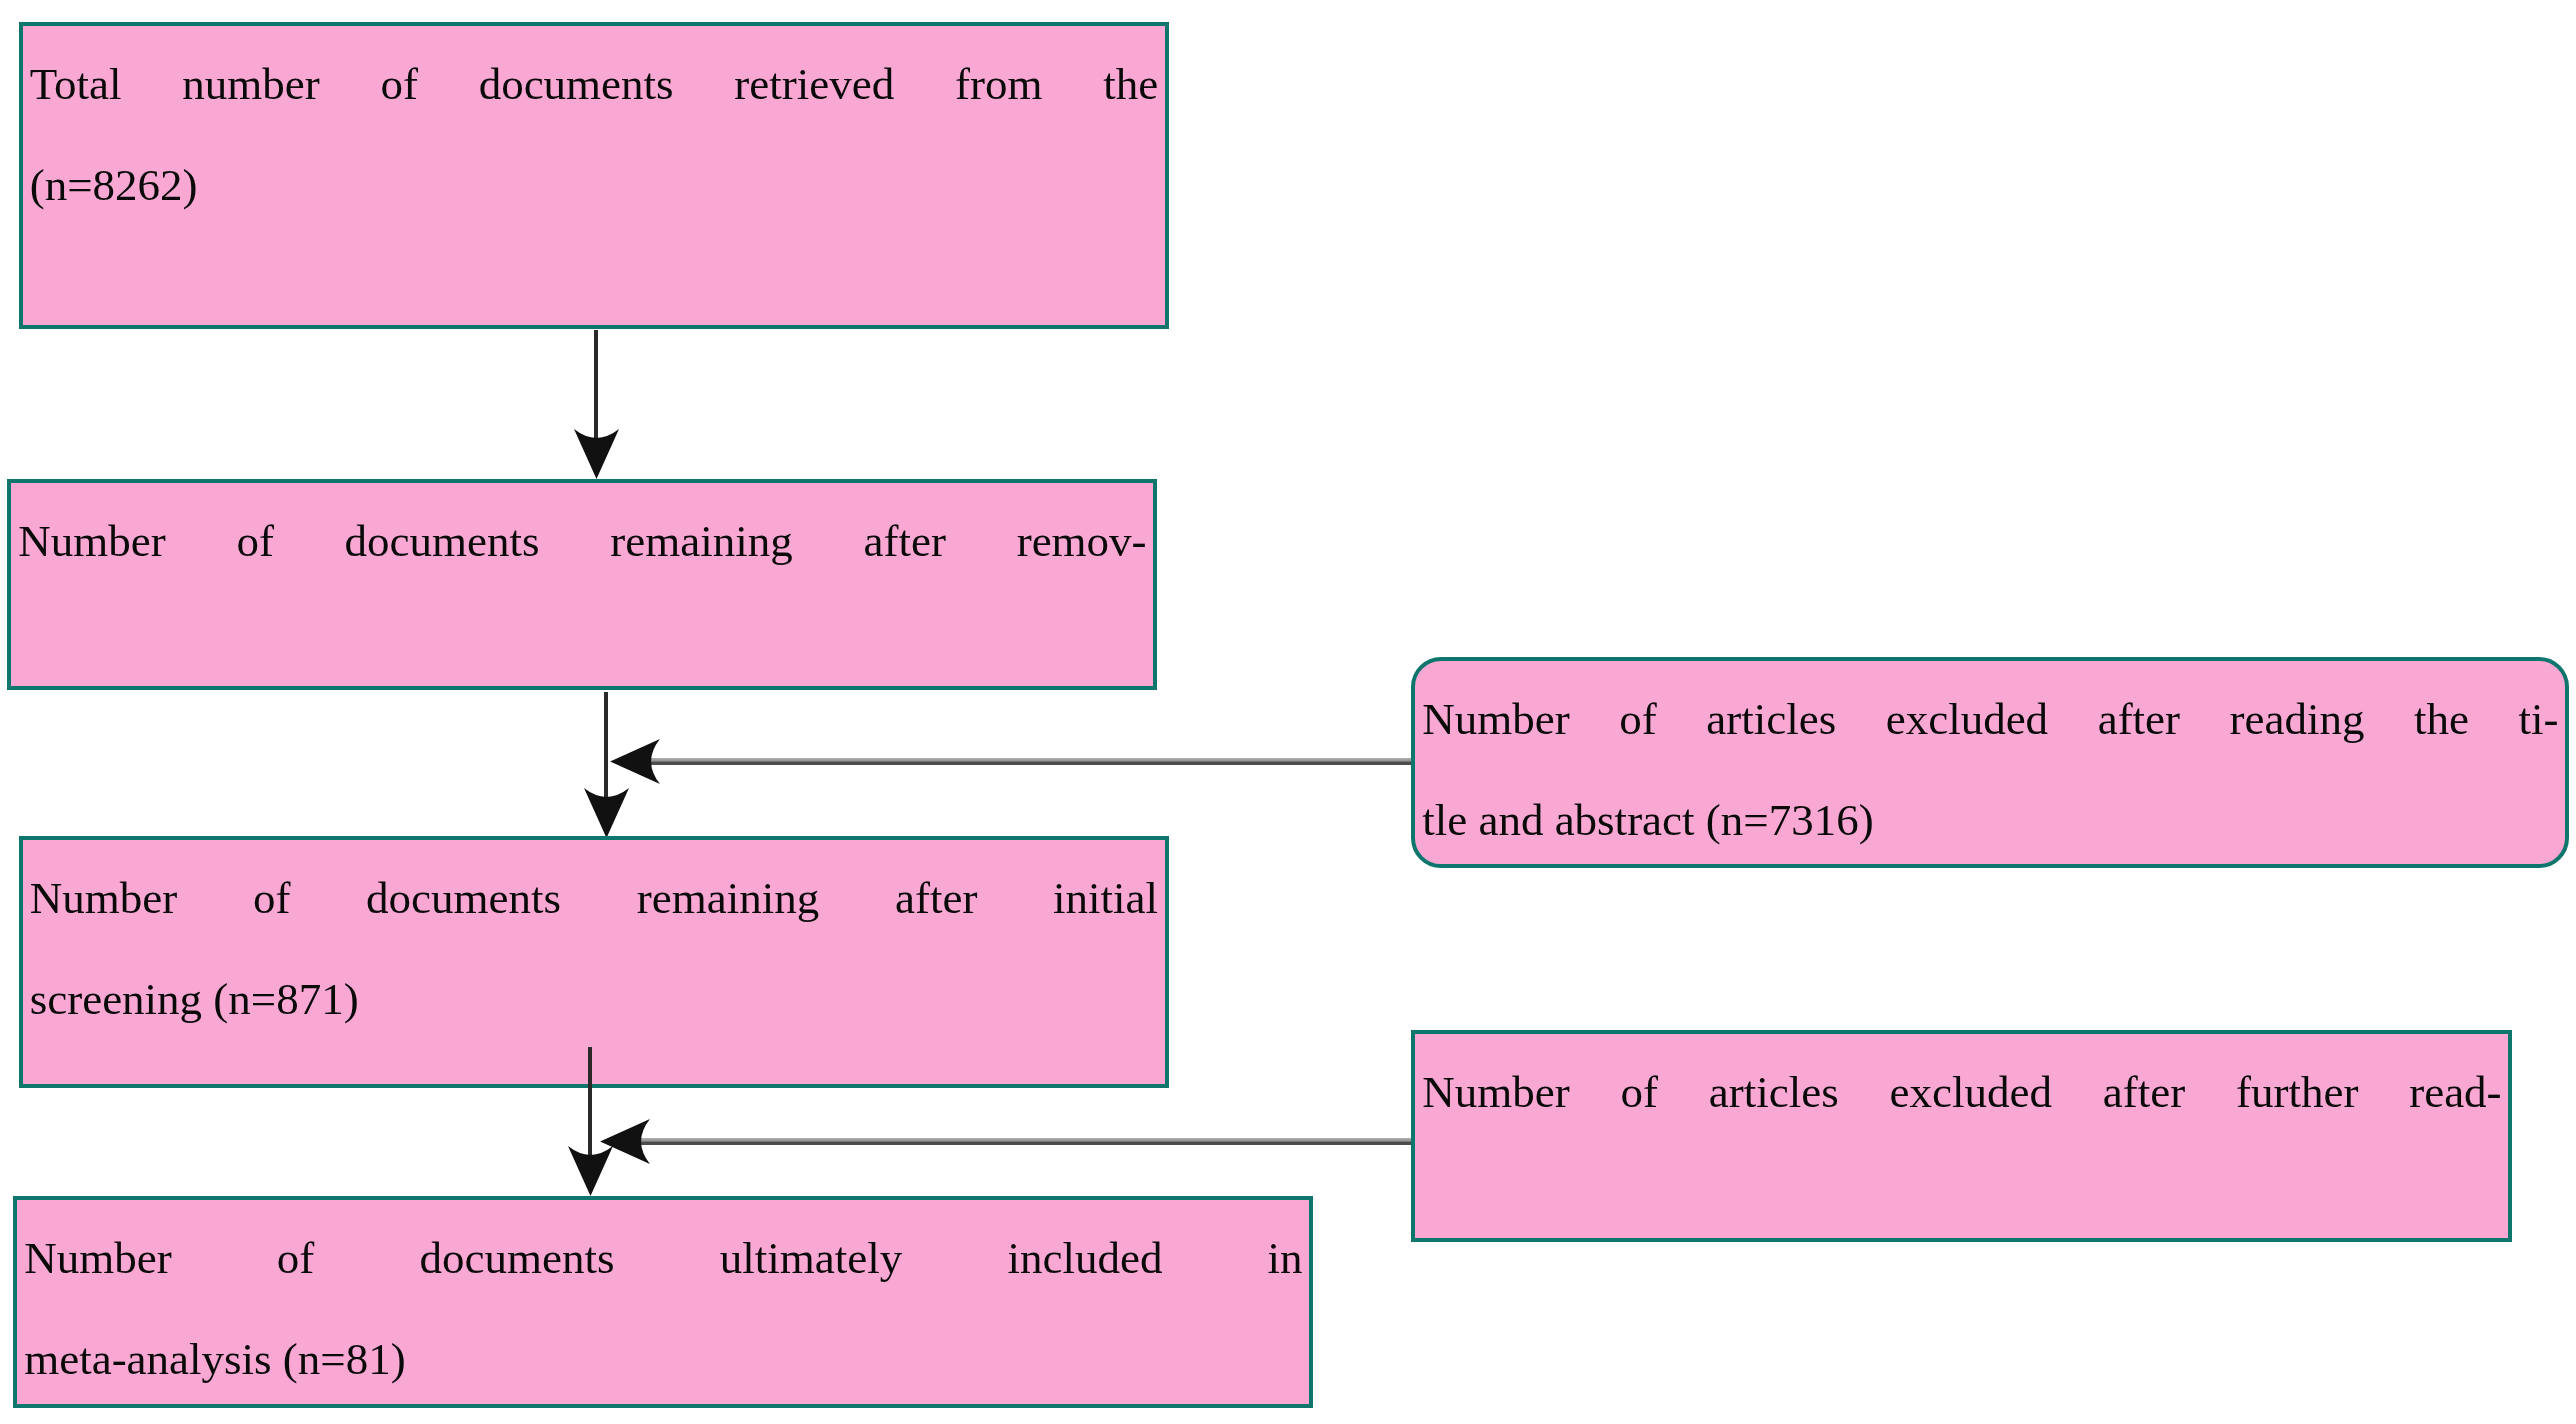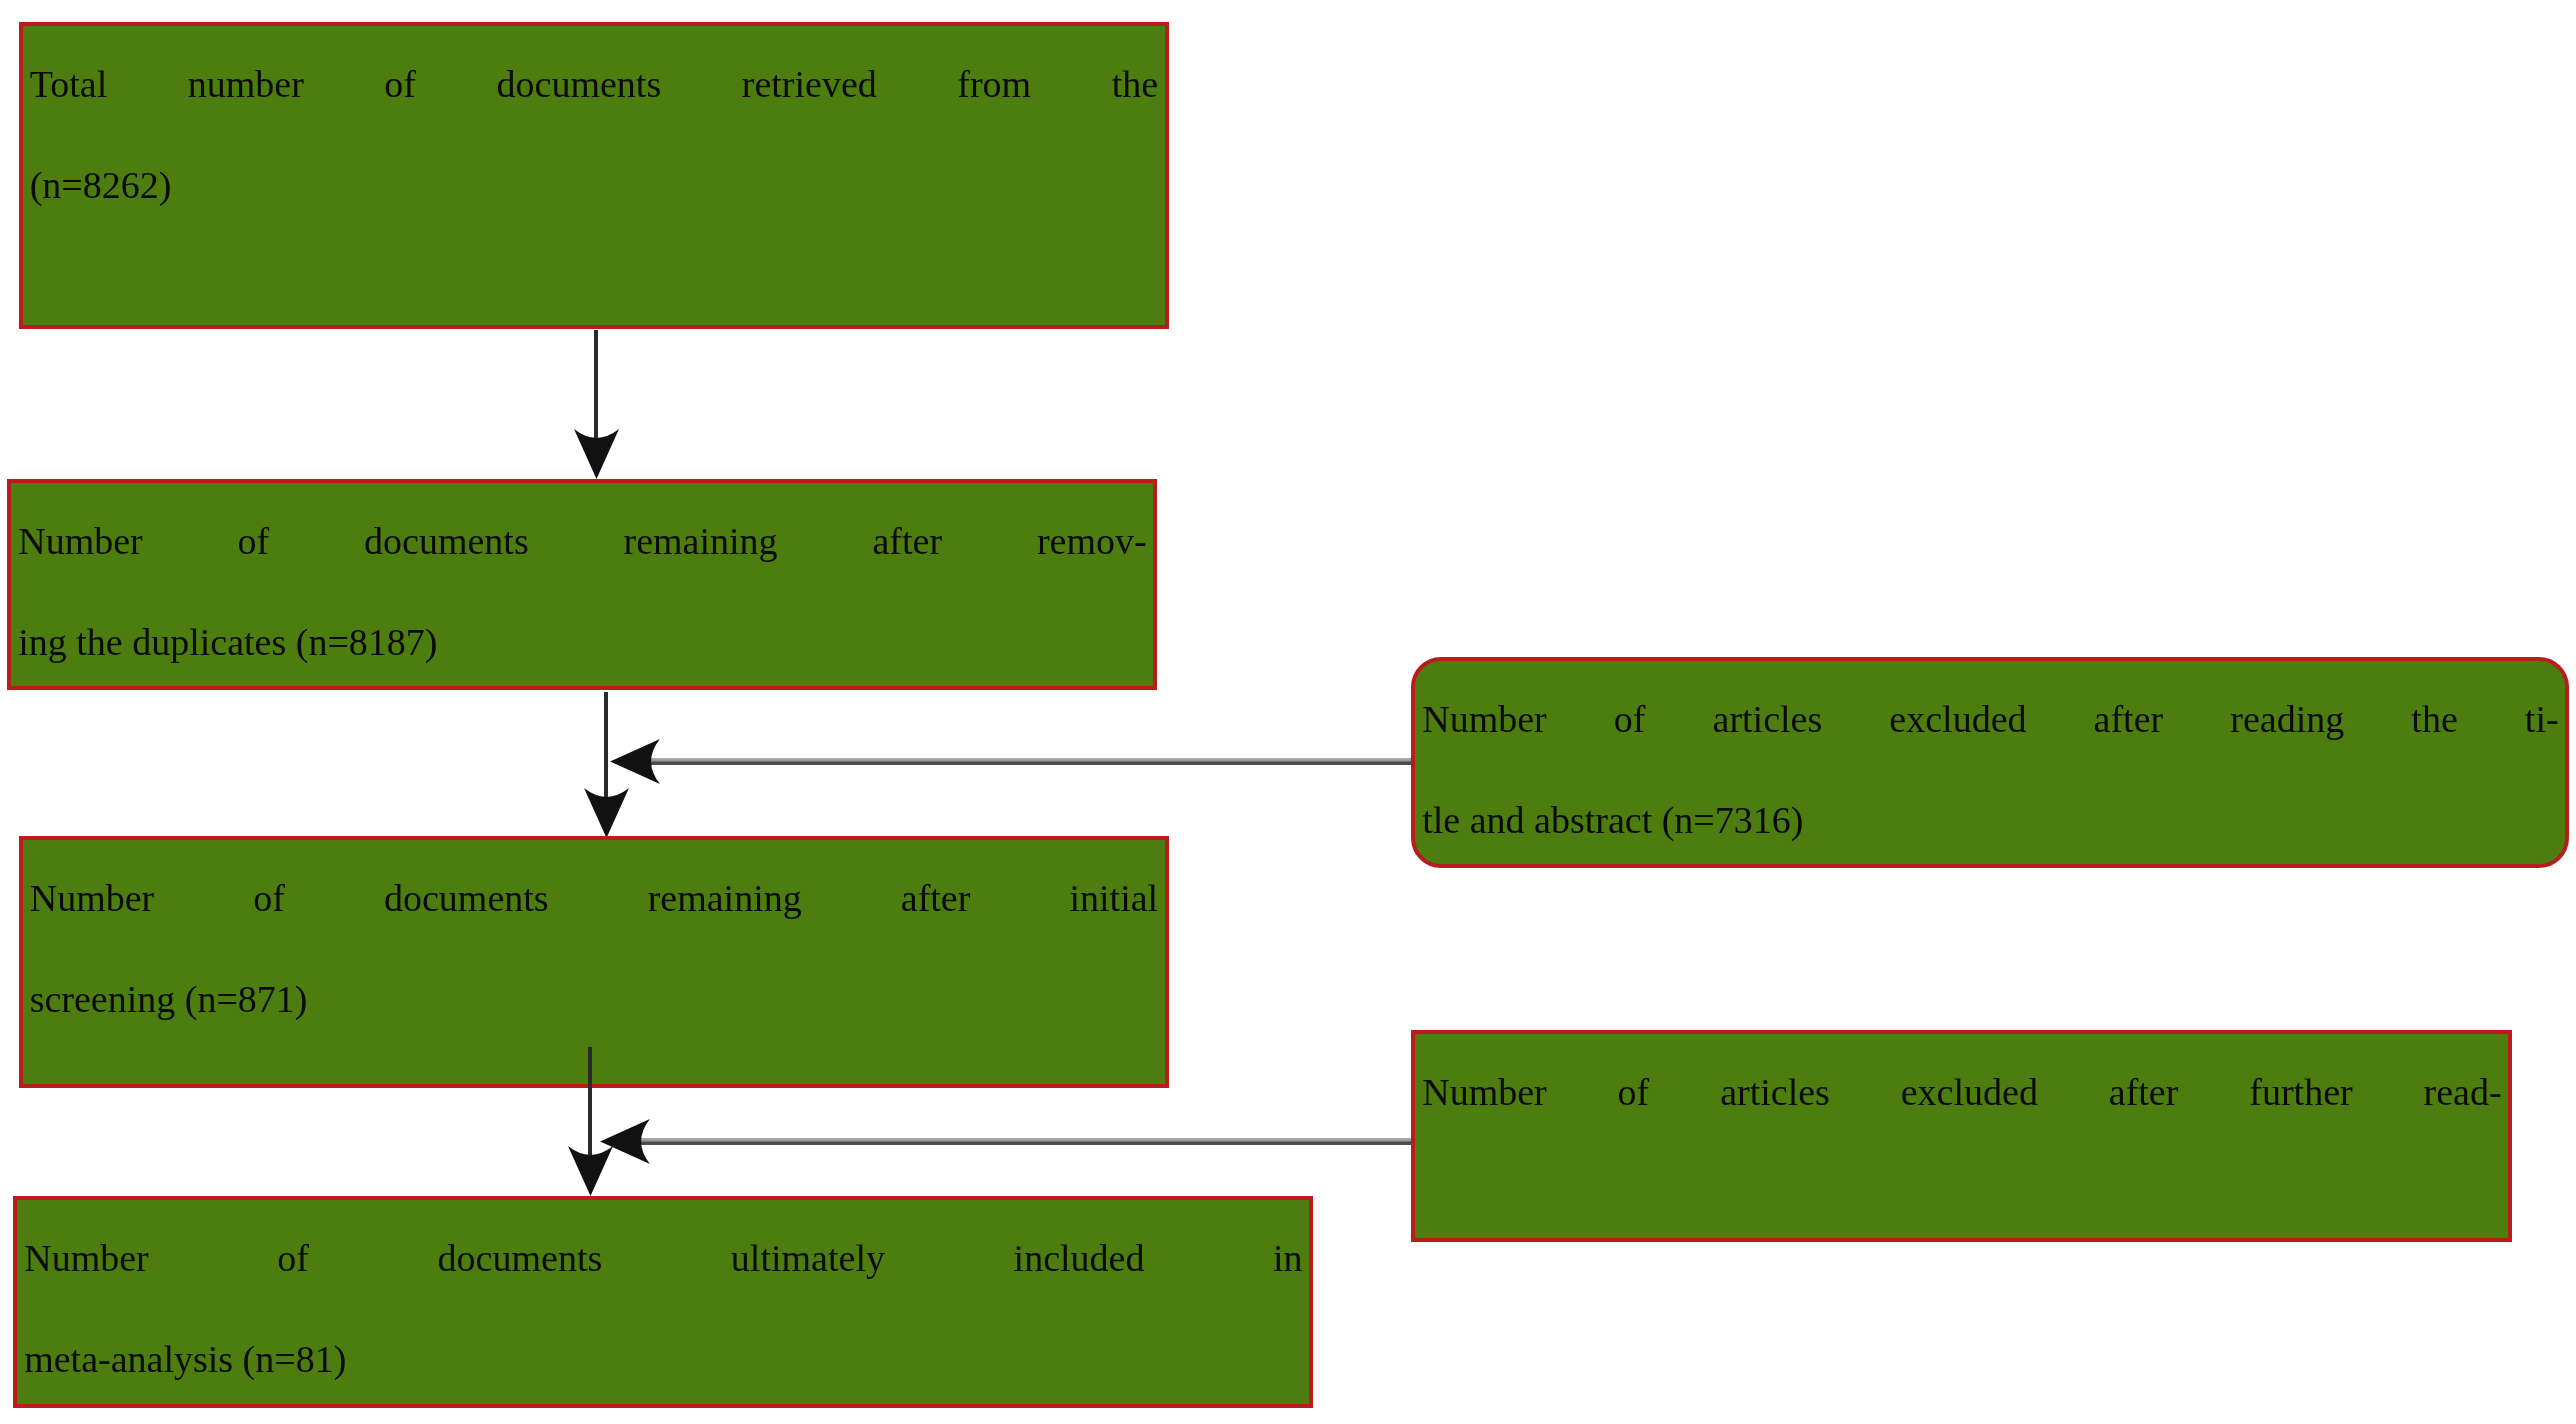--- a/index.html
+++ b/index.html
@@ -12,24 +12,24 @@
     width: 2576px;
     height: 1424px;
     background: #ffffff;
     font-family: "Liberation Serif", "DejaVu Serif", serif;
     color: #0a0a0a;
     overflow: hidden;
   }
   .box {
     position: absolute;
     box-sizing: border-box;
-    border: 4px solid #b91c1c;
-    background: #4d7c0f;
+    border: 4px solid #0f766e;
+    background: #f9a8d4;
     padding: 8px 6.4px 0 7.2px;
-    font-size: 38px;
+    font-size: 45px;
     line-height: 101px;
     overflow: visible;
   }
   .bline {
     text-align: justify;
     text-align-last: justify;
     white-space: normal;
   }
   .bline.last {
     text-align: right;
@@ -78,21 +78,20 @@
     <div class="bline last">(n=8262)</div>
   </div>
 
   <div class="vline" id="vline1"></div>
   <svg class="ahead" id="ahead1" width="45" height="50" viewBox="0 0 56 62">
     <path d="M28 62 L0 0 Q28 22 56 0 Z" fill="#111111"></path>
   </svg>
 
   <div class="box" id="box2">
     <div class="bline">Number of documents remaining after remov-</div>
-    <div class="bline last">ing the duplicates (n=8187)</div>
   </div>
 
   <div class="vline" id="vline2"></div>
   <svg class="ahead" id="ahead2" width="45" height="50" viewBox="0 0 56 62">
     <path d="M28 62 L0 0 Q28 22 56 0 Z" fill="#111111"></path>
   </svg>
 
   <div class="hline" id="hline1"></div>
   <svg class="ahead" id="lhead1" width="50" height="45" viewBox="0 0 62 56">
     <path d="M0 28 L62 0 Q40 28 62 56 Z" fill="#111111"></path>

